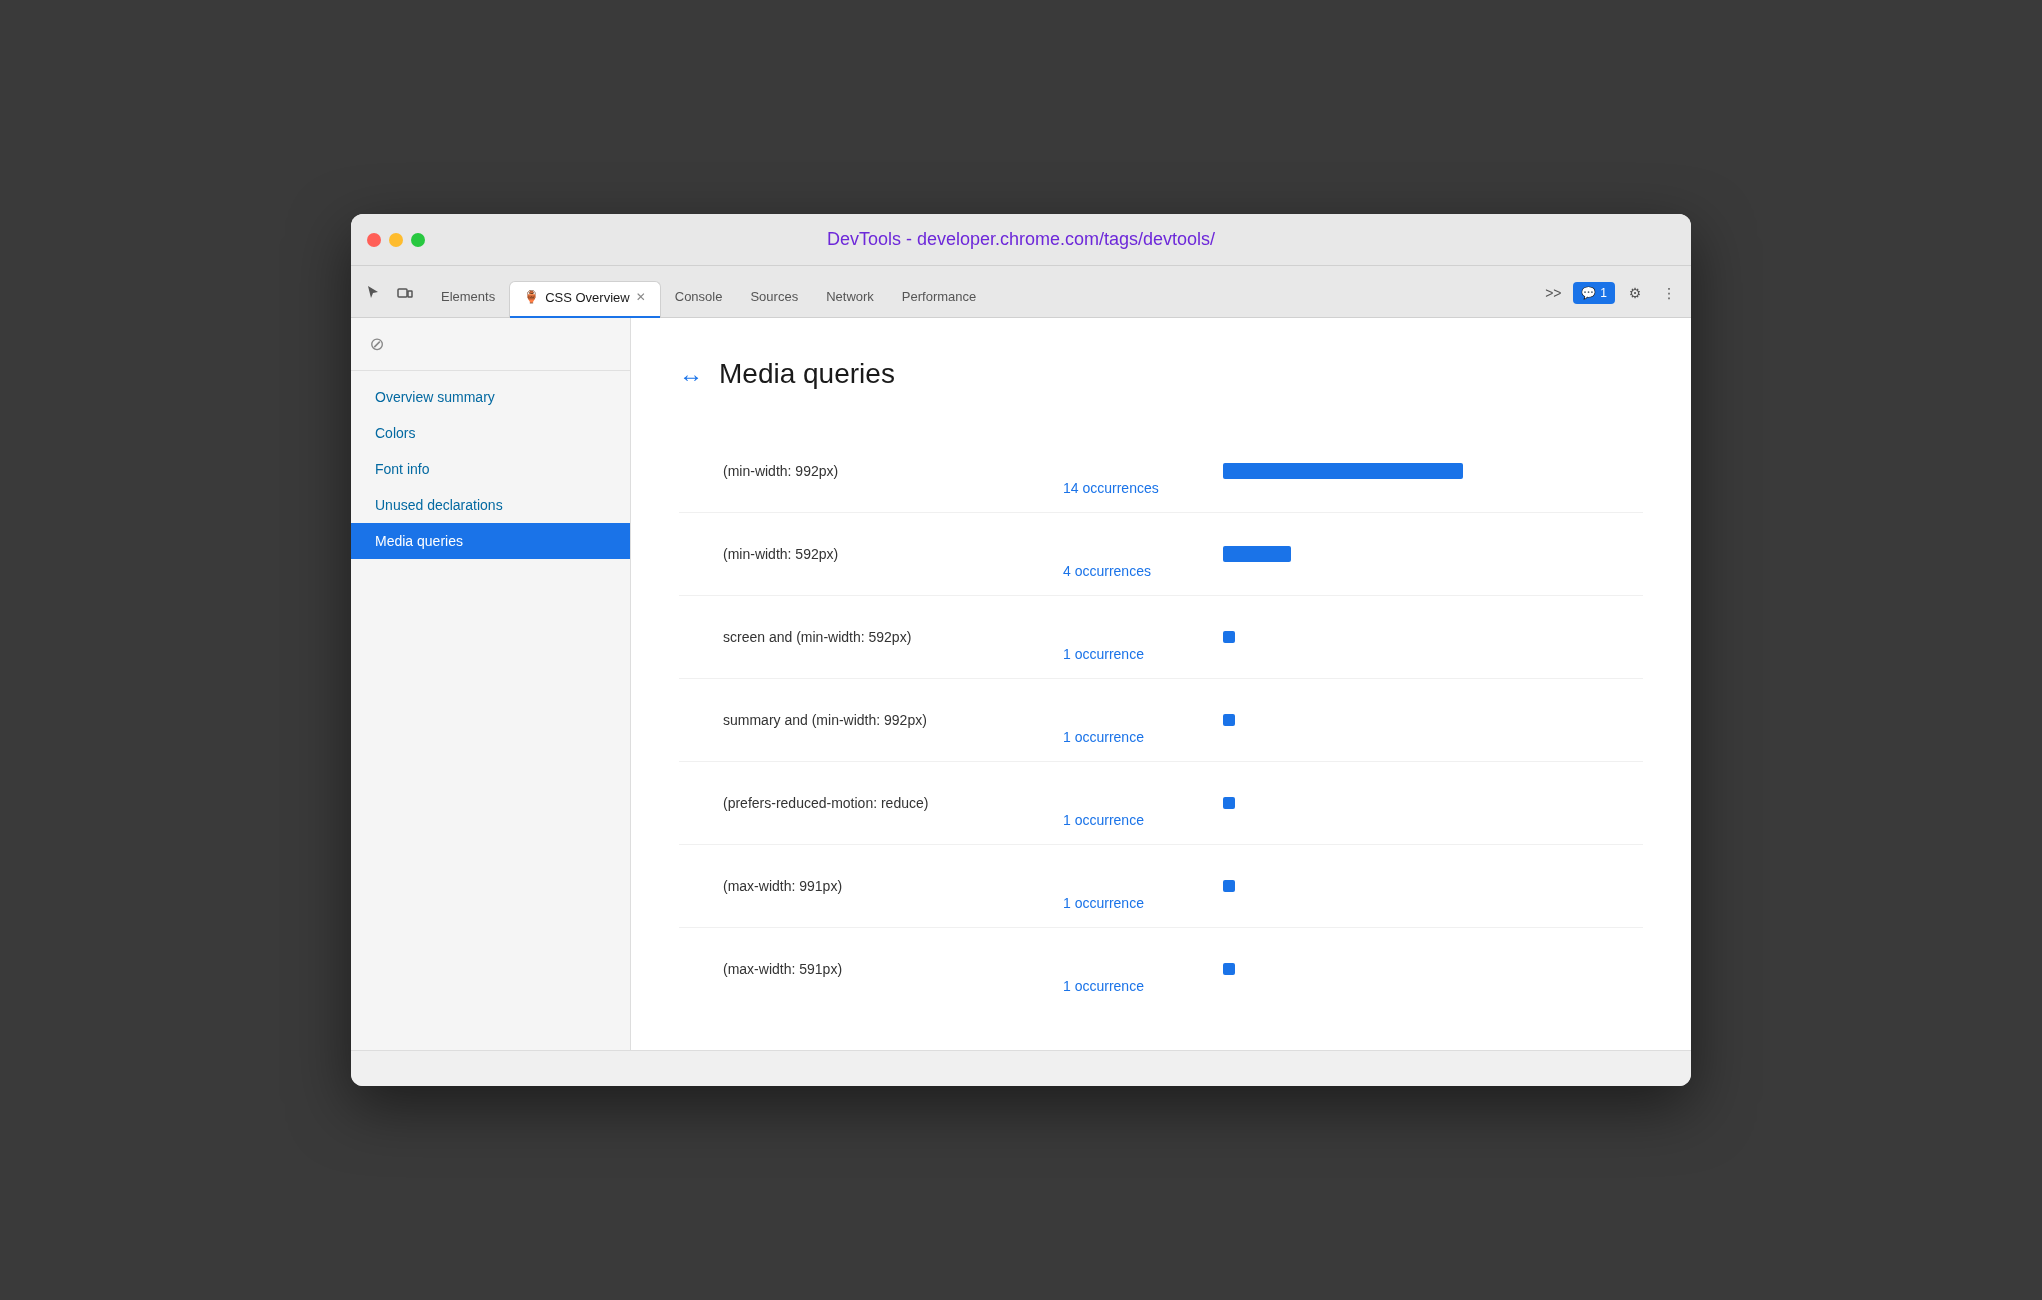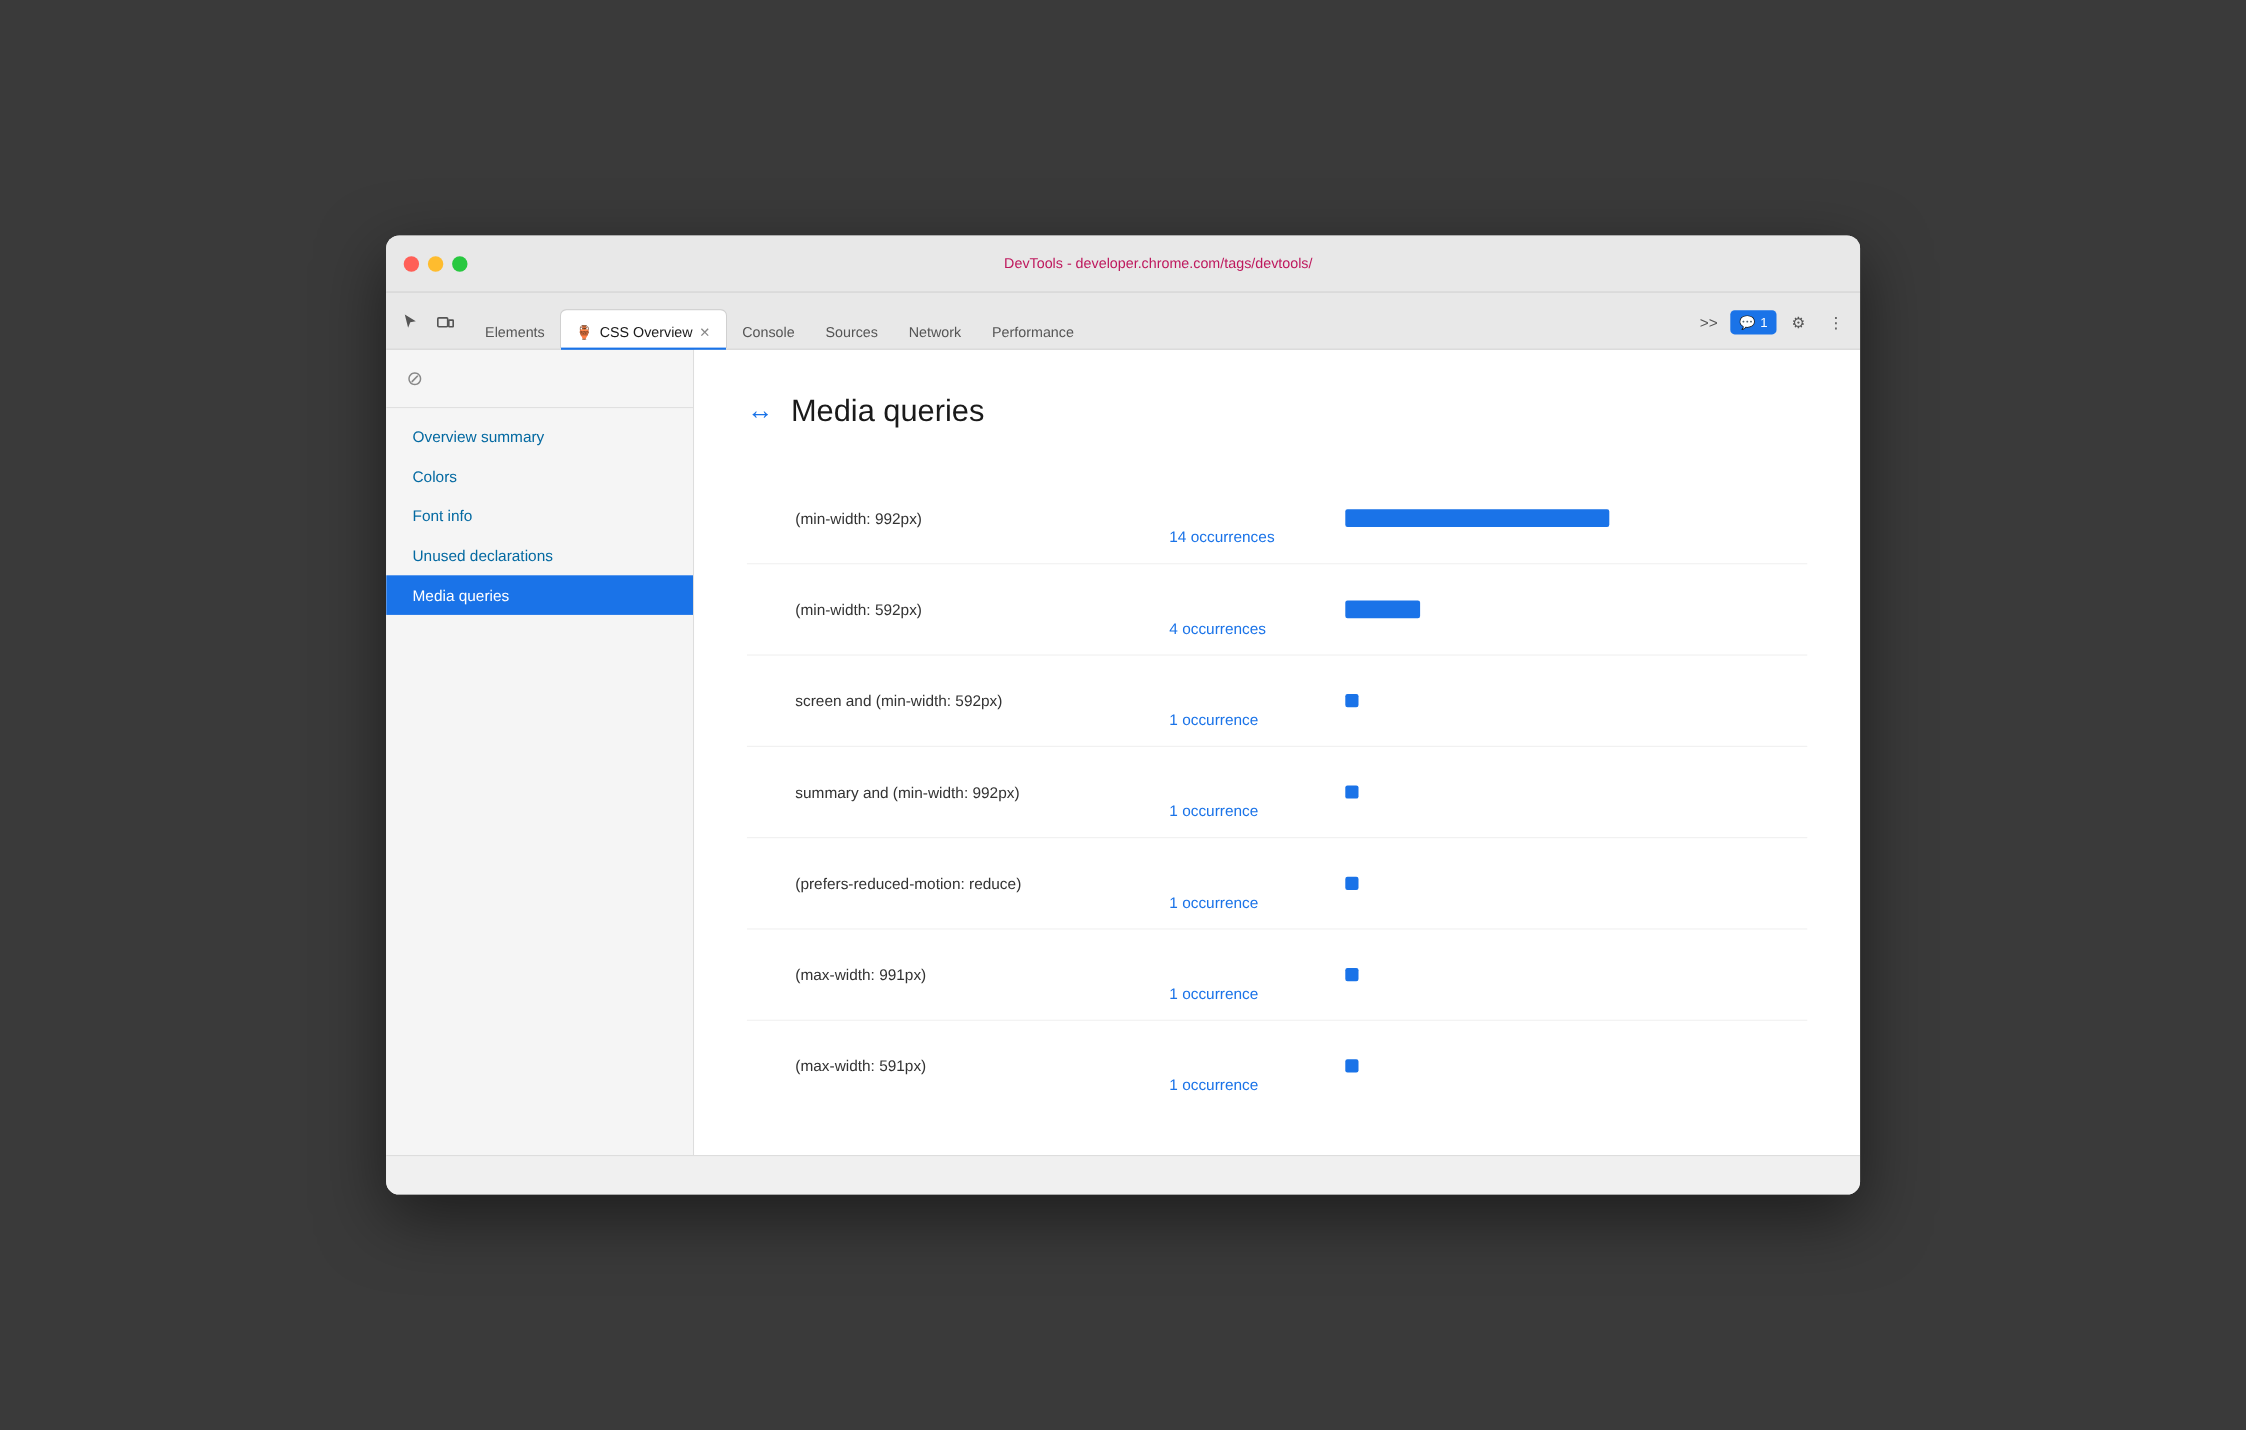--- a/index.html
+++ b/index.html
@@ -50,24 +50,23 @@
     }
 
     .traffic-light.close { background: #ff5f57; }
     .traffic-light.minimize { background: #febc2e; }
     .traffic-light.maximize { background: #28c840; }
 
     .title-bar-title {
       position: absolute;
       left: 50%;
       transform: translateX(-50%);
-      font-size: 13px;
-      color: #be185d;
+      font-size: 18px;
+      color: #6d28d9;
       font-weight: 400;
-      margin-left: 32px;
     }
 
     
     .tabs-bar {
       background: #e8e8e8;
       height: 52px;
       display: flex;
       align-items: flex-end;
       padding: 0 8px;
       border-bottom: 1px solid #d0d0d0;
@@ -102,21 +101,21 @@
 
     .tab {
       padding: 8px 14px;
       font-size: 13px;
       color: #555;
       cursor: pointer;
       white-space: nowrap;
       position: relative;
       border-radius: 6px 6px 0 0;
       display: flex;
-      align-items: flex-end;
+      align-items: flex-start;
       gap: 6px;
       height: 36px;
       bottom: 0;
     }
 
     .tab.active {
       background: #ffffff;
       color: #1a1a1a;
       border-top: 1px solid #d0d0d0;
       border-left: 1px solid #d0d0d0;

